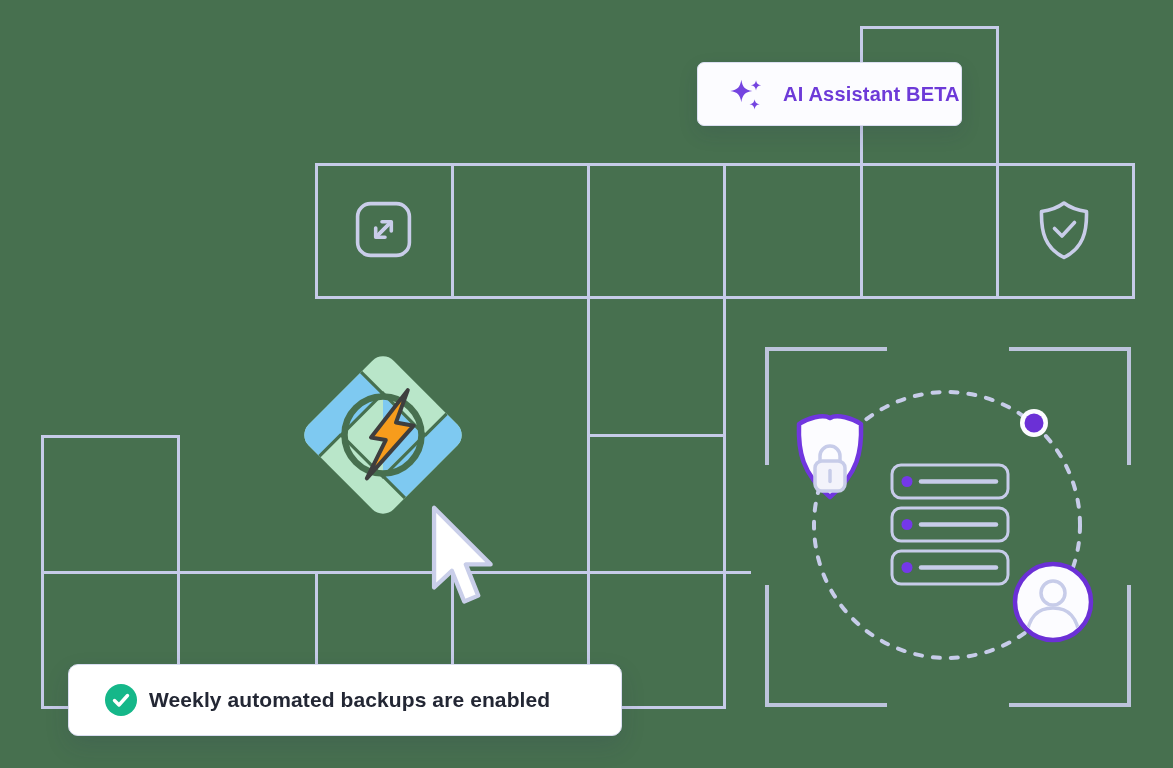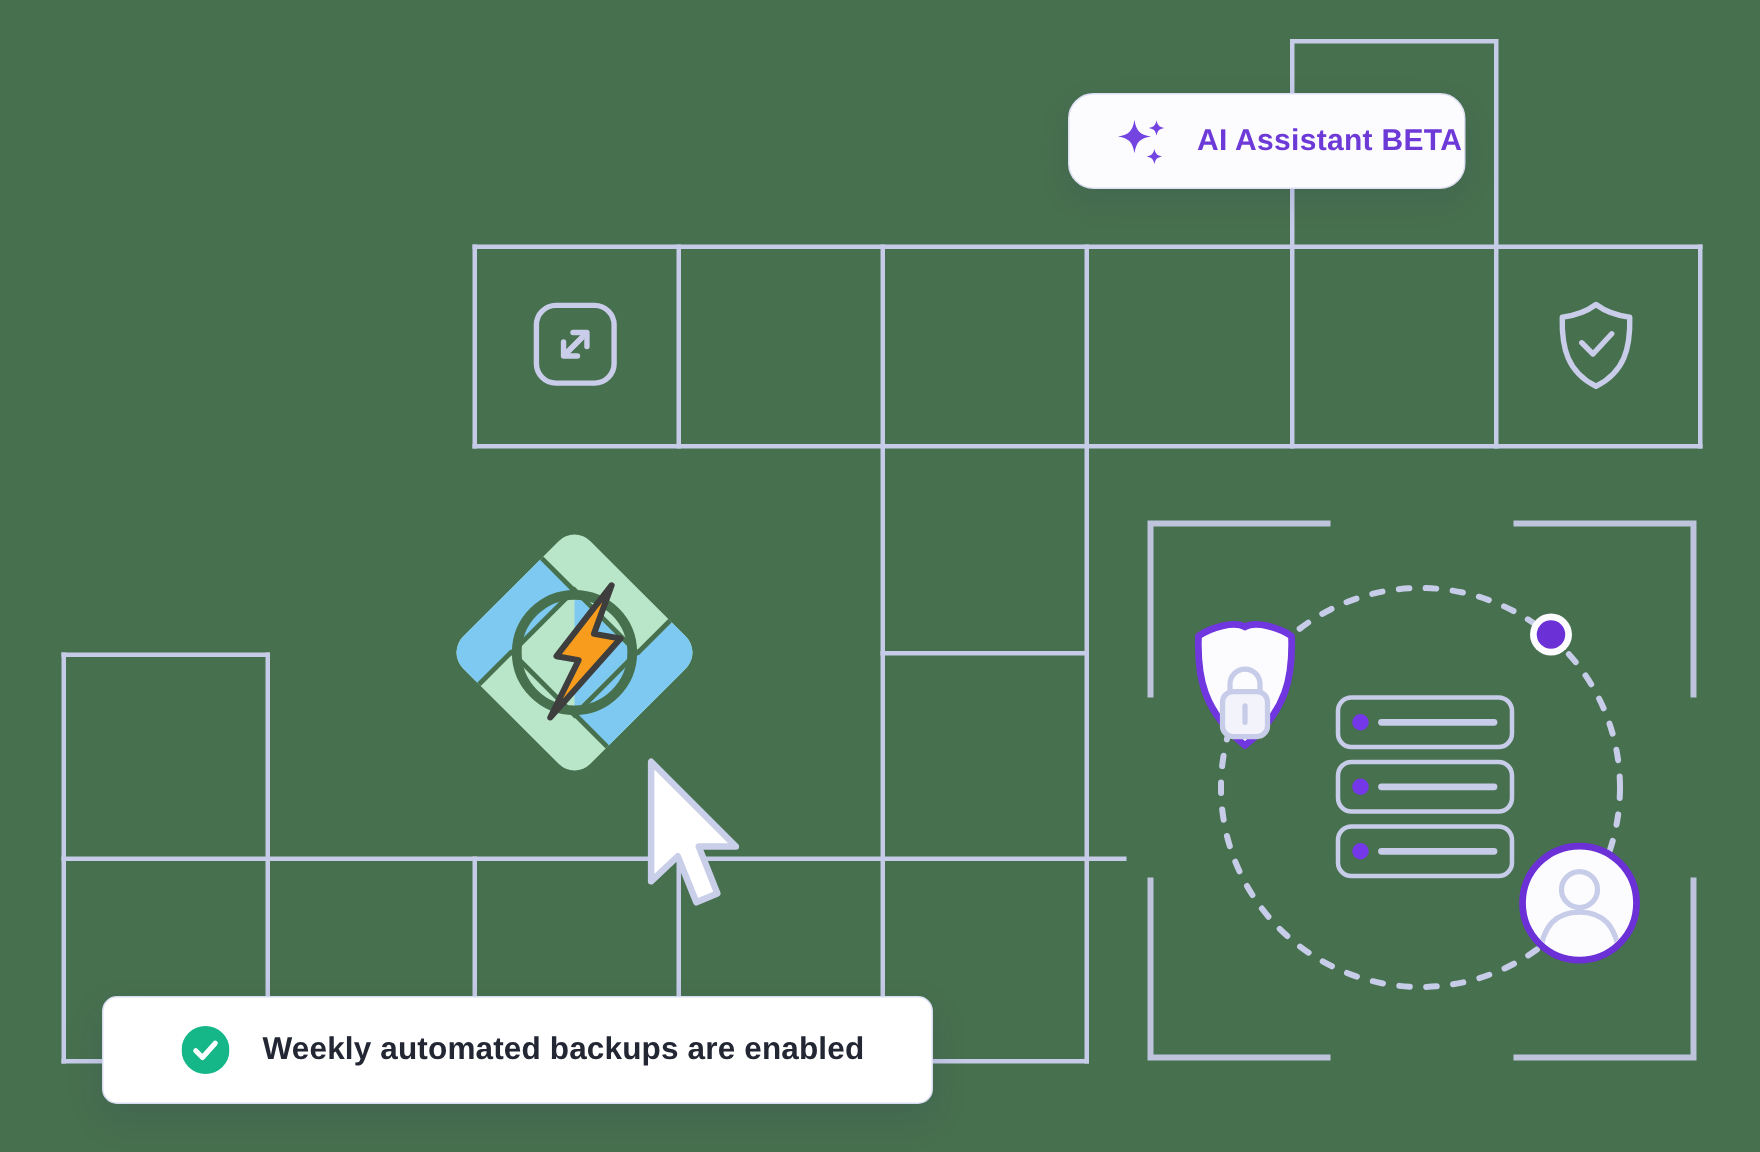--- a/index.html
+++ b/index.html
@@ -1,27 +1,27 @@
 <!DOCTYPE html>
 <html><head>
 <meta charset="utf-8">
 <style>
   html,body{margin:0;padding:0;background:#47704f;}
   #stage{position:relative;width:1173px;height:768px;background:#47704f;overflow:hidden;
          font-family:"Liberation Sans","DejaVu Sans",sans-serif;}
   .line{position:absolute;background:#c6cbe8;}
   .abs{position:absolute;}
   .badge{position:absolute;left:697px;top:62px;width:265px;height:64px;background:#fcfcff;
-         border:1.5px solid #dcdff2;border-radius:17px;box-sizing:border-box;
+         border:1.5px solid #dcdff2;border-radius:7px;box-sizing:border-box;
          display:flex;align-items:center;padding-left:30px;gap:17px;
-         box-shadow:0 8px 20px rgba(40,40,90,.12);z-index:30;margin-left:15px;}
+         box-shadow:0 8px 20px rgba(40,40,90,.12);z-index:30;}
   .badge span{font-size:20px;font-weight:700;color:#6d3ad8;letter-spacing:.2px;}
   .toast{position:absolute;left:68px;top:664px;width:554px;height:72px;background:#ffffff;
          border:1.5px solid #d9ddf1;border-radius:10px;box-sizing:border-box;
-         display:flex;align-items:center;padding-left:52px;gap:22px;
+         display:flex;align-items:center;padding-left:36px;gap:12px;
          box-shadow:0 10px 24px rgba(40,40,90,.14);z-index:40;}
   .toast span{font-size:21px;font-weight:700;color:#232734;letter-spacing:.1px;}
   svg{display:block;}
   .z10{z-index:10}.z20{z-index:20}.z50{z-index:50}
 </style>
 </head>
 <body>
 
 <div id="stage">
 

